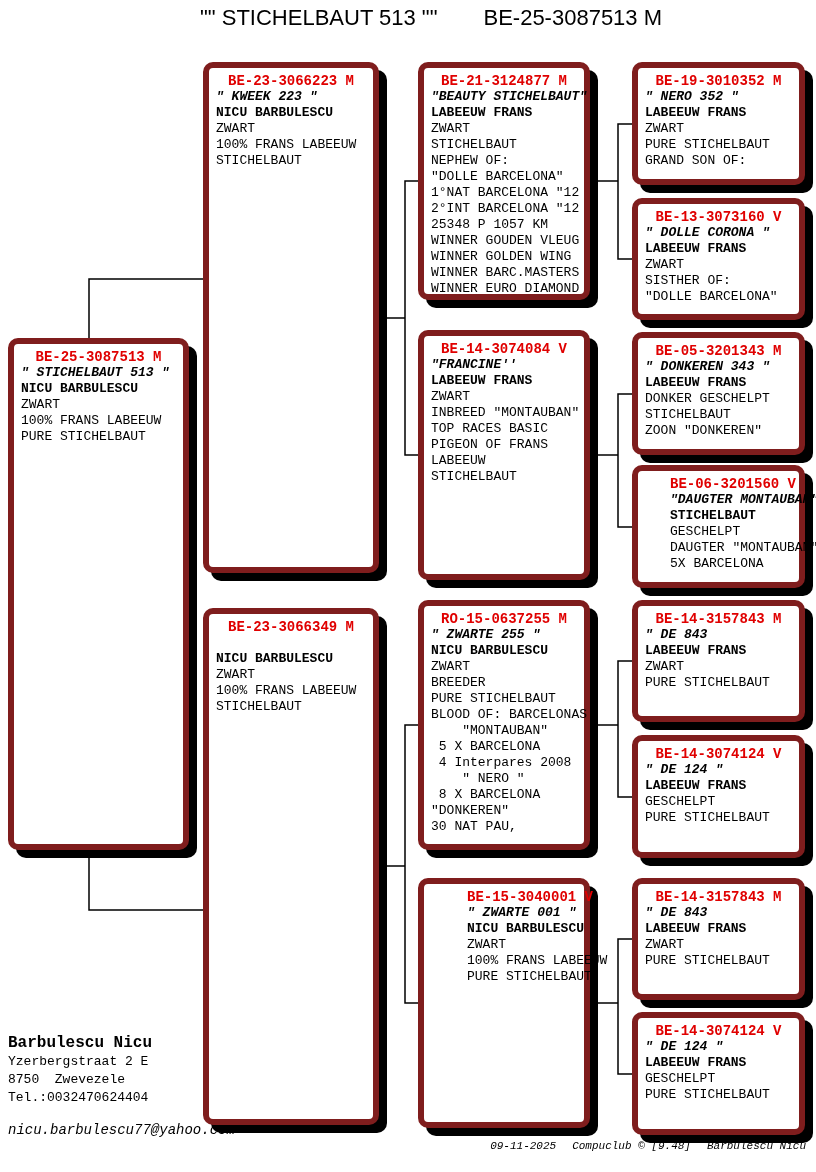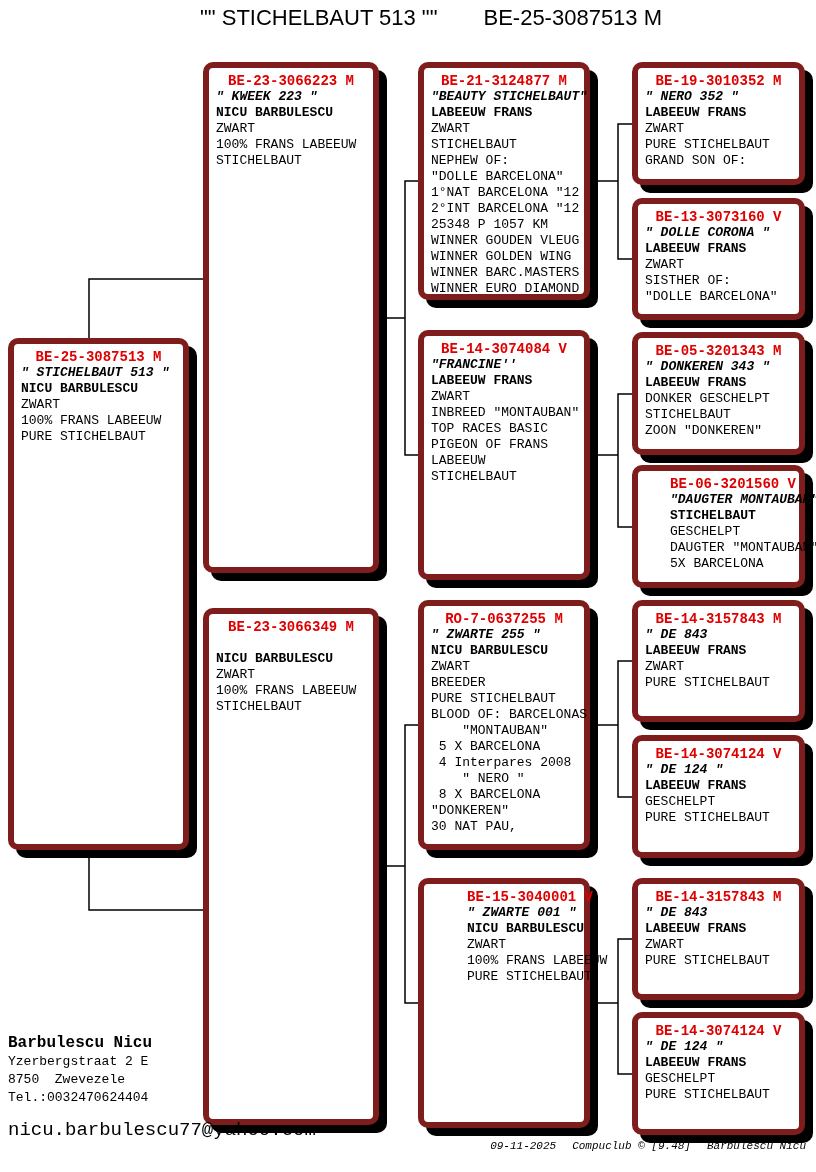--- a/index.html
+++ b/index.html
@@ -53,21 +53,21 @@
   #b9  { left:632px; top:332px;  width:173px; height:123px; }
   #b10 { left:632px; top:465px;  width:173px; height:123px;padding-left:32px; }
   #b11 { left:632px; top:600px;  width:173px; height:122px; }
   #b12 { left:632px; top:735px;  width:173px; height:123px; }
   #b13 { left:632px; top:878px;  width:173px; height:122px; }
   #b14 { left:632px; top:1012px; width:173px; height:123px; }
 
   .contact { position:absolute; left:8px; top:1033px; }
   .contact-name { font-weight:bold; font-size:16px; line-height:20px; white-space:pre; }
   .contact-line { font-size:13px; line-height:18px; white-space:pre; }
-  .contact-email { font-size:19px; line-height:18px; margin-top:14px; white-space:pre; }
+  .contact-email { font-size:14px; line-height:18px; margin-top:14px; white-space:pre;font-style:italic; }
 
   .print-footer {
     position:absolute; right:10px; top:1140px;
     display:flex; gap:16px;
     font-style:italic; font-size:11px; white-space:pre;
   }
 </style>
 </head>
 <body>
 
@@ -153,21 +153,21 @@
       <div>ZWART</div>
       <div>INBREED "MONTAUBAN"</div>
       <div>TOP RACES BASIC</div>
       <div>PIGEON OF FRANS</div>
       <div>LABEEUW</div>
       <div>STICHELBAUT</div>
     </div>
 </div>
 
 <div id="b5" class="ped-box">
-  <div class="box-header">RO-7-0637255 M</div>
+  <div class="box-header">RO-15-0637255 M</div>
   <div class="box-name">" ZWARTE 255 "</div>
   <div class="box-owner">NICU BARBULESCU</div>
   <div class="box-lines">
       <div>ZWART</div>
       <div>BREEDER</div>
       <div>PURE STICHELBAUT</div>
       <div>BLOOD OF: BARCELONAS</div>
       <div>    "MONTAUBAN"</div>
       <div> 5 X BARCELONA</div>
       <div> 4 Interpares 2008</div>

